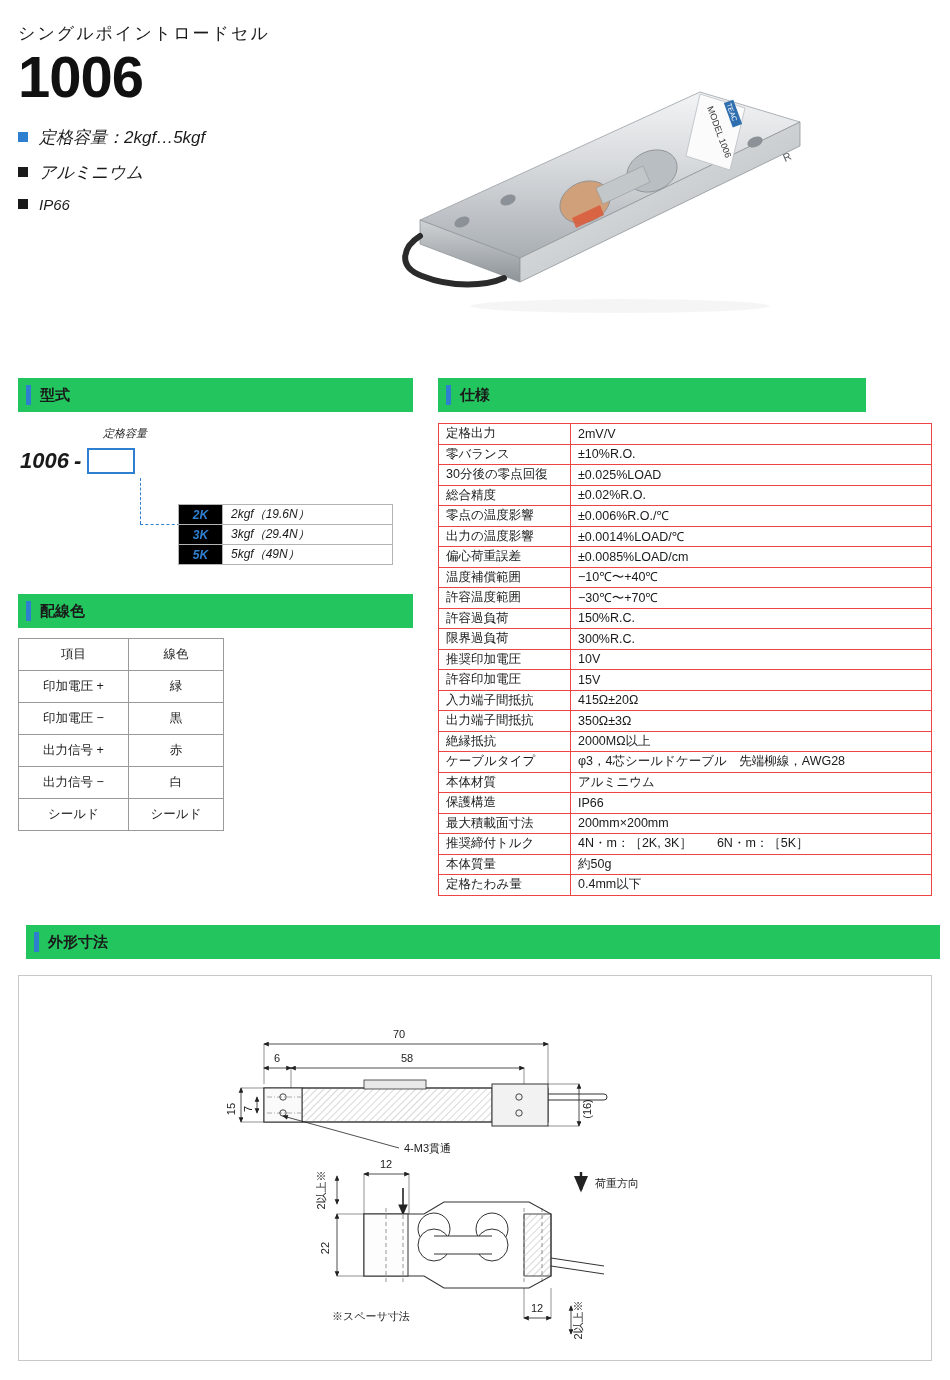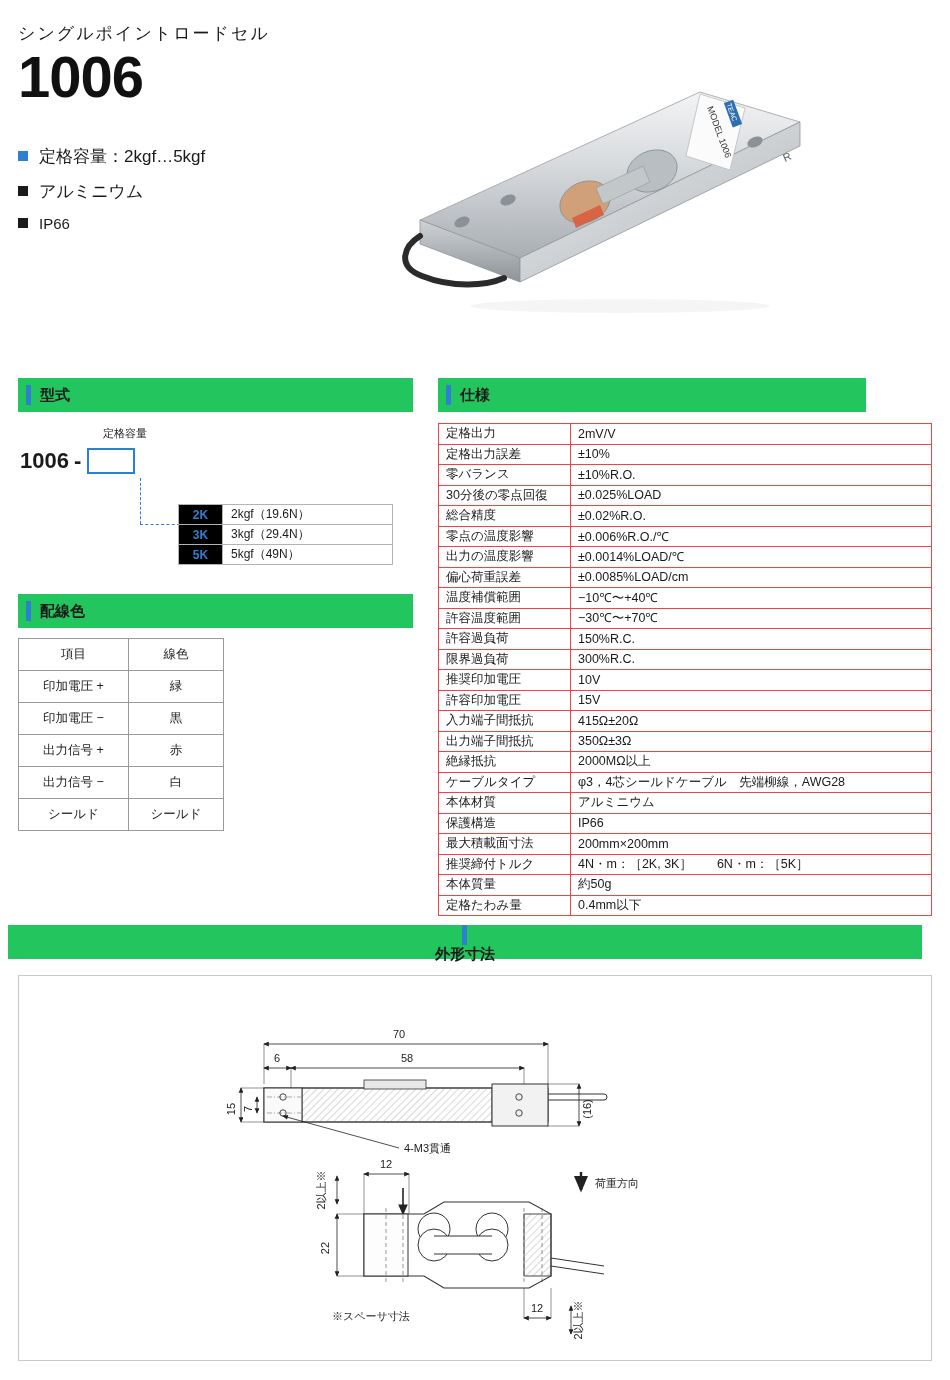--- a/index.html
+++ b/index.html
@@ -19,21 +19,21 @@
   
   .header { padding: 22px 0 0 0; }
   .subtitle {
     font-size: 17px; letter-spacing: 2px; font-weight: normal;
     color: #1a1a1a;
   }
   .model-number {
     font-size: 58px; font-weight: bold; letter-spacing: -1px;
     line-height: 1.05; margin-top: 2px; color: #111;
   }
-  .bullets { margin-top: 37px; }
+  .bullets { margin-top: 18px; font-style: italic; }
   .bullet-row {
     display: flex; align-items: center; margin-bottom: 12px;
   }
   .bullet-sq {
     width: 10px; height: 10px; margin-right: 11px; flex: none;
   }
   .bullet-sq.blue { background: #2f7fd0; }
   .bullet-sq.dark { background: #1a1a1a; }
   .bullet-text { font-size: 17px; }
   .bullet-text.small { font-size: 15px; }
@@ -54,21 +54,21 @@
     width: 5px; height: 20px; background: #2f7fd0; margin: 0 9px 0 8px; flex: none;
   }
   .sec-head .title { font-size: 15px; font-weight: bold; }
 
   
   .cols { position: absolute; top: 378px; left: 18px; width: 914px; }
   .col-left { position: absolute; left: 0; top: 0; width: 395px; }
   .col-right { position: absolute; left: 420px; top: 0; width: 428px; }
 
   
-  .code-area { position: relative; height: 160px; }
+  .code-area { position: relative; height: 160px; font-style: italic; }
   .cap-label { font-size: 11px; position: absolute; left: 85px; top: 14px; }
   .code-line {
     position: absolute; left: 2px; top: 36px;
     display: flex; align-items: center;
   }
   .code-1006 { font-size: 22px; font-weight: bold; }
   .code-dash { font-size: 22px; font-weight: bold; margin: 0 6px 0 5px; }
   .code-box {
     width: 48px; height: 26px; border: 2px solid #2f7fd0; background: #fff;
   }
@@ -109,21 +109,21 @@
   table.spec {
     border-collapse: collapse; width: 494px; font-size: 12.5px;
     margin-top: 11px;
   }
   table.spec td {
     border: 1px solid #ef4444; height: 20.5px; padding: 0 7px;
   }
   table.spec td.k { width: 132px; }
 
   
-  .dims-head { position: absolute; left: 8px; top: 925px; width: 914px; flex-direction: column; }
+  .dims-head { position: absolute; left: 26px; top: 925px; width: 914px; }
   .dims-box {
     position: absolute; left: 18px; top: 975px; width: 914px; height: 386px;
     border: 1px solid #c8c8c8; background: #fff;
   }
   .dims-box svg { display: block; }
 </style>
 </head>
 <body>
 
 <div class="page">
@@ -280,24 +280,20 @@
         <span class="title">仕様</span>
       </div>
 
       <table class="spec">
         <tbody>
           <tr>
               <td class="k">定格出力</td>
               <td>2mV/V</td>
             </tr>
           <tr>
-              <td class="k">定格出力誤差</td>
-              <td>±10%</td>
-            </tr>
-          <tr>
               <td class="k">零バランス</td>
               <td>±10%R.O.</td>
             </tr>
           <tr>
               <td class="k">30分後の零点回復</td>
               <td>±0.025%LOAD</td>
             </tr>
           <tr>
               <td class="k">総合精度</td>
               <td>±0.02%R.O.</td>

